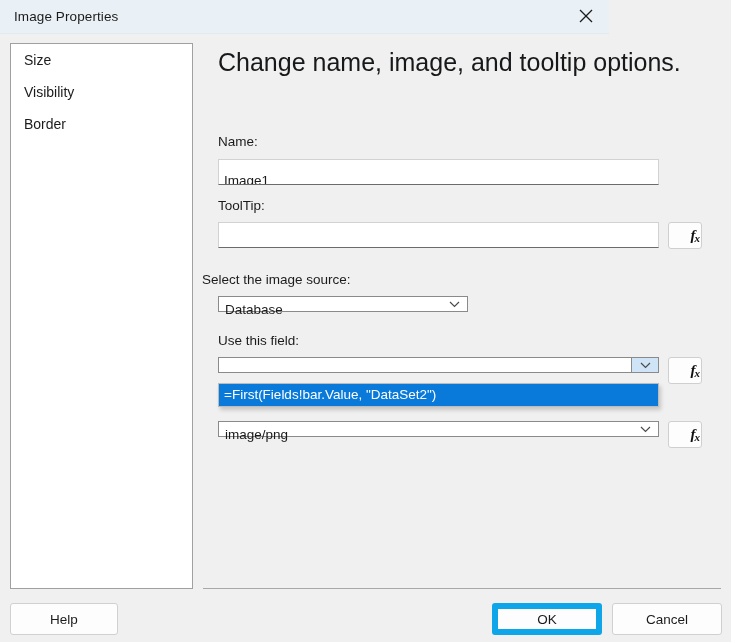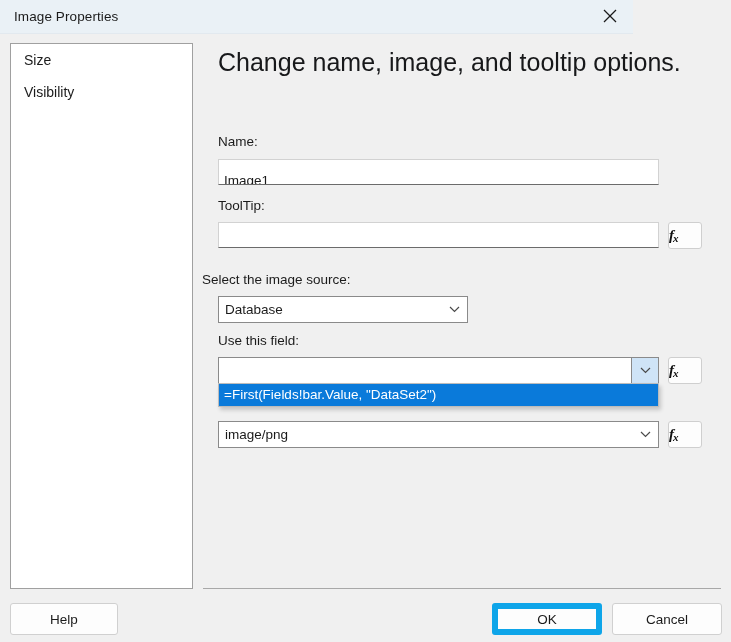--- a/index.html
+++ b/index.html
@@ -18,21 +18,20 @@
   }
 
   
   #titlebar {
     position: absolute;
     left: 0; top: 0;
     width: 609px;
     height: 33px;
     background: #eaf1f6;
     border-bottom: 1px solid #e2e9ef;
-    padding-left: 24px;
   }
   #title-text {
     position: absolute;
     left: 14px;
     top: 9px;
     font-size: 13.5px;
     color: #1b1b1b;
     letter-spacing: 0.1px;
   }
   #close-button {
@@ -113,21 +112,21 @@
     outline: none;
     font-family: "Liberation Sans", sans-serif;
   }
 
   
   .combo {
     position: absolute;
     background: #ffffff;
     border: 1px solid #8a8a8a;
     box-sizing: border-box;
-    height: 27px;
+    height: 16px;
     cursor: default;
   }
   .combo .combo-value {
     position: absolute;
     left: 6px;
     top: 0;
     line-height: 25px;
     font-size: 13.5px;
     color: #1b1b1b;
     white-space: nowrap;
@@ -150,21 +149,21 @@
   .fx-button {
     position: absolute;
     width: 34px;
     height: 27px;
     background: #fdfdfd;
     border: 1px solid #cfcfcf;
     border-radius: 3px;
     box-sizing: border-box;
     display: flex;
     align-items: center;
-    justify-content: flex-start;
+    justify-content: flex-end;
     cursor: default;
     font-family: "Liberation Serif", serif;
     font-style: italic;
     font-weight: bold;
     font-size: 15px;
     color: #101010;
   }
   .fx-button .fx-sub {
     font-size: 11px;
     position: relative;
@@ -241,20 +240,23 @@
   </div>
 </div>
 
 <div id="sidebar">
   <div class="side-item">
     <span>Size</span>
   </div>
   <div class="side-item">
     <span>Visibility</span>
   </div>
+  <div class="side-item">
+    <span>Border</span>
+  </div>
 </div>
 
 <div id="main">
   <div id="heading">Change name, image, and tooltip options.</div>
 </div>
 
 <div class="field-label" style="left:218px; top:134px;">Name:</div>
 <input class="textbox" style="left: 218px; top: 159px; width: 441px;" value="Image1">
 
 <div class="field-label" style="left:218px; top:198px;">ToolTip:</div>

